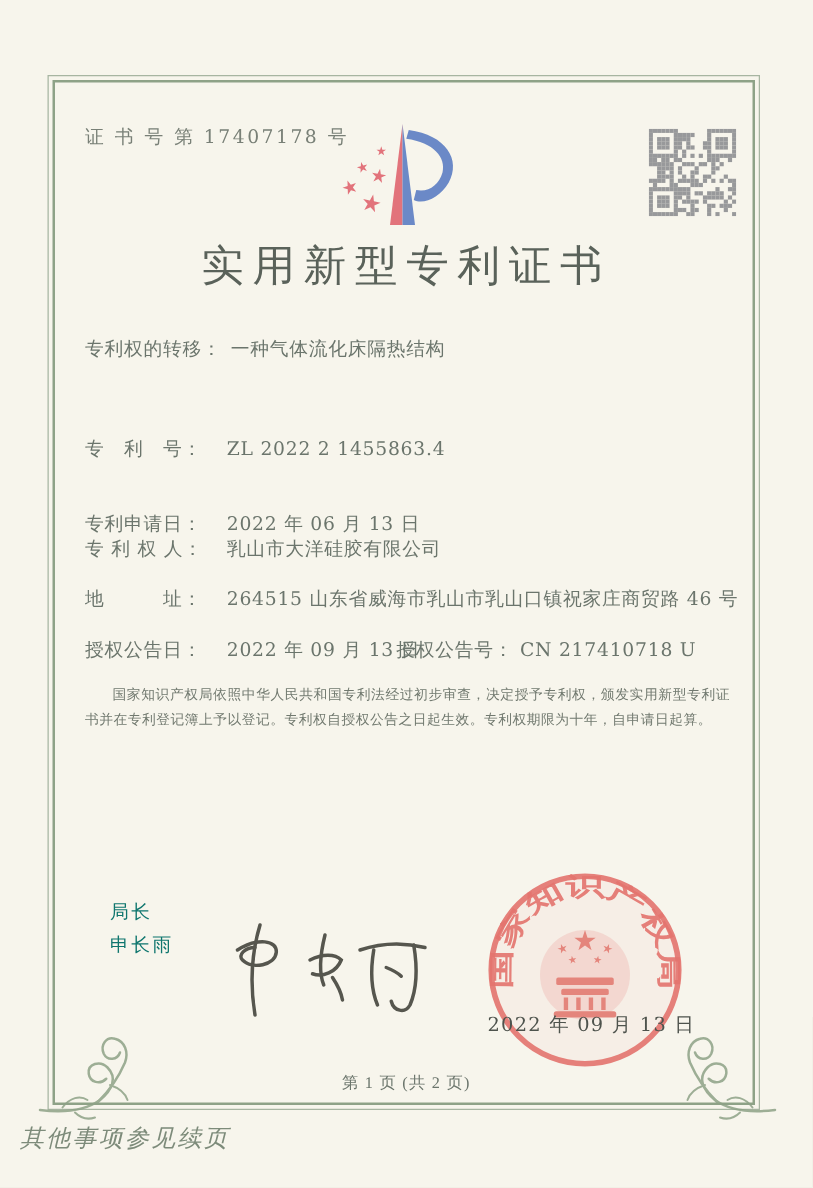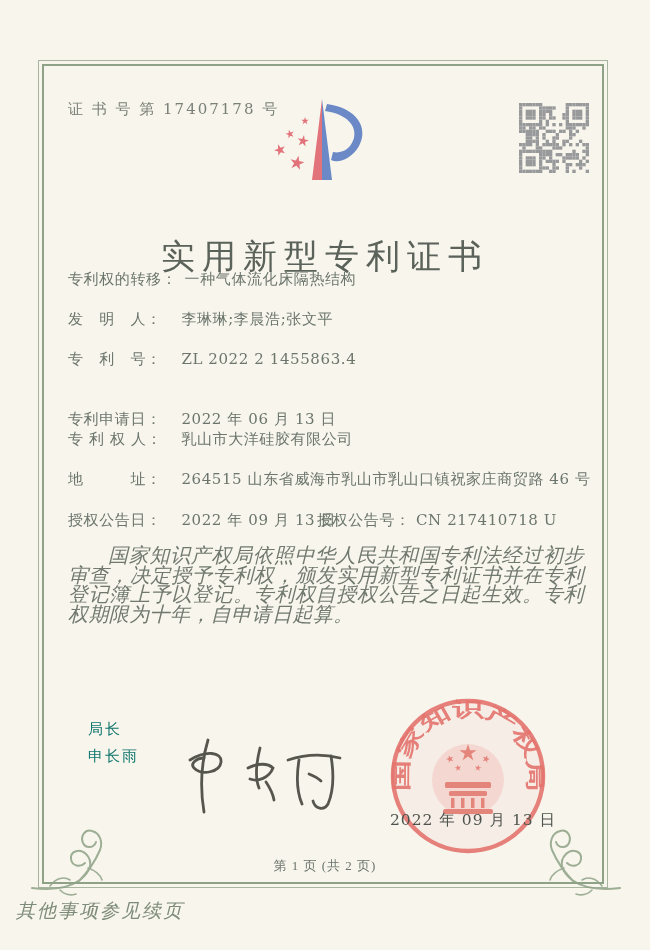--- a/index.html
+++ b/index.html
@@ -12,29 +12,29 @@
   
   .frame-outer{position:absolute;left:38px;top:60px;width:568px;height:826px;
     border:1px solid #a7b5a1;}
   .frame-inner{position:absolute;left:3px;top:3px;right:3px;bottom:3px;
     border:2px solid #8ea287;}
   .cert-number{position:absolute;left:68px;top:100px;font-size:15px;
     letter-spacing:2px;color:#798077;}
   .logo{position:absolute;left:255px;top:92px;width:130px;height:96px;}
   .qr{position:absolute;left:519px;top:103px;width:70px;height:70px;}
   .title{position:absolute;left:0;top:190px;width:650px;text-align:center;
-    font-size:34px;letter-spacing:7px;color:#5a625a;font-weight:500;margin-top:44px;}
+    font-size:34px;letter-spacing:7px;color:#5a625a;font-weight:500;}
   .field{position:absolute;left:68px;font-size:15px;letter-spacing:.6px;
     white-space:nowrap;color:#6b756c;}
   .field .lab{display:inline-block;min-width:106px;}
   .field .val{margin-left:2px;}
   .grant-no{position:absolute;left:317px;font-size:15px;letter-spacing:.6px;
     white-space:nowrap;color:#6b756c;}
   .paras{position:absolute;left:68px;top:546px;width:516px;
-    font-size:20px;line-height:19.6px;font-style:italic;color:#71796f;
+    font-size:11px;line-height:19.6px;color:#71796f;
     letter-spacing:.4px;text-align:justify;}
   .paras p{margin:0;text-indent:2em;}
   .signer{position:absolute;left:88px;top:716px;font-size:15px;
     color:#0f766e;line-height:27px;letter-spacing:2px;}
   .signature{position:absolute;left:168px;top:730px;width:190px;height:95px;}
   .seal{position:absolute;left:388px;top:696px;width:160px;height:160px;}
   .seal-date{position:absolute;left:390px;top:810px;width:160px;text-align:center;
     font-size:15.5px;color:#4e534d;letter-spacing:1px;white-space:nowrap;}
   .page-footer{position:absolute;left:0;top:857px;width:650px;text-align:center;
     font-size:13px;letter-spacing:1px;color:#6b756c;font-family:Liberation Serif, serif;}
@@ -334,24 +334,20 @@
         <rect x="200" y="200" width="10" height="10"></rect>
       </svg>
   </div>
 
   <div class="title">实用新型专利证书</div>
 
   <div class="field" style="top:270px">
     <span class="lab">专利权的转移：</span>
     <span class="val">一种气体流化床隔热结构</span>
   </div>
-  <div class="field" style="top:310px">
-    <span class="lab">发　明　人：</span>
-    <span class="val">李琳琳;李晨浩;张文平</span>
-  </div>
   <div class="field" style="top:350px">
     <span class="lab">专　利　号：</span>
     <span class="val">ZL 2022 2 1455863.4</span>
   </div>
   <div class="field" style="top:410px">
     <span class="lab">专利申请日：</span>
     <span class="val">2022 年 06 月 13 日</span>
   </div>
   <div class="field" style="top:430px">
     <span class="lab">专 利 权 人：</span>

